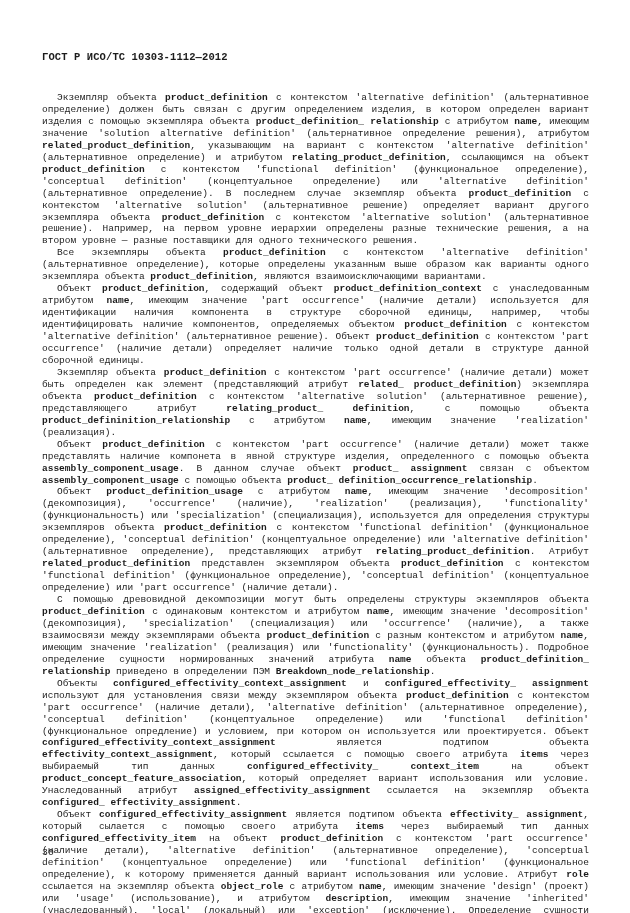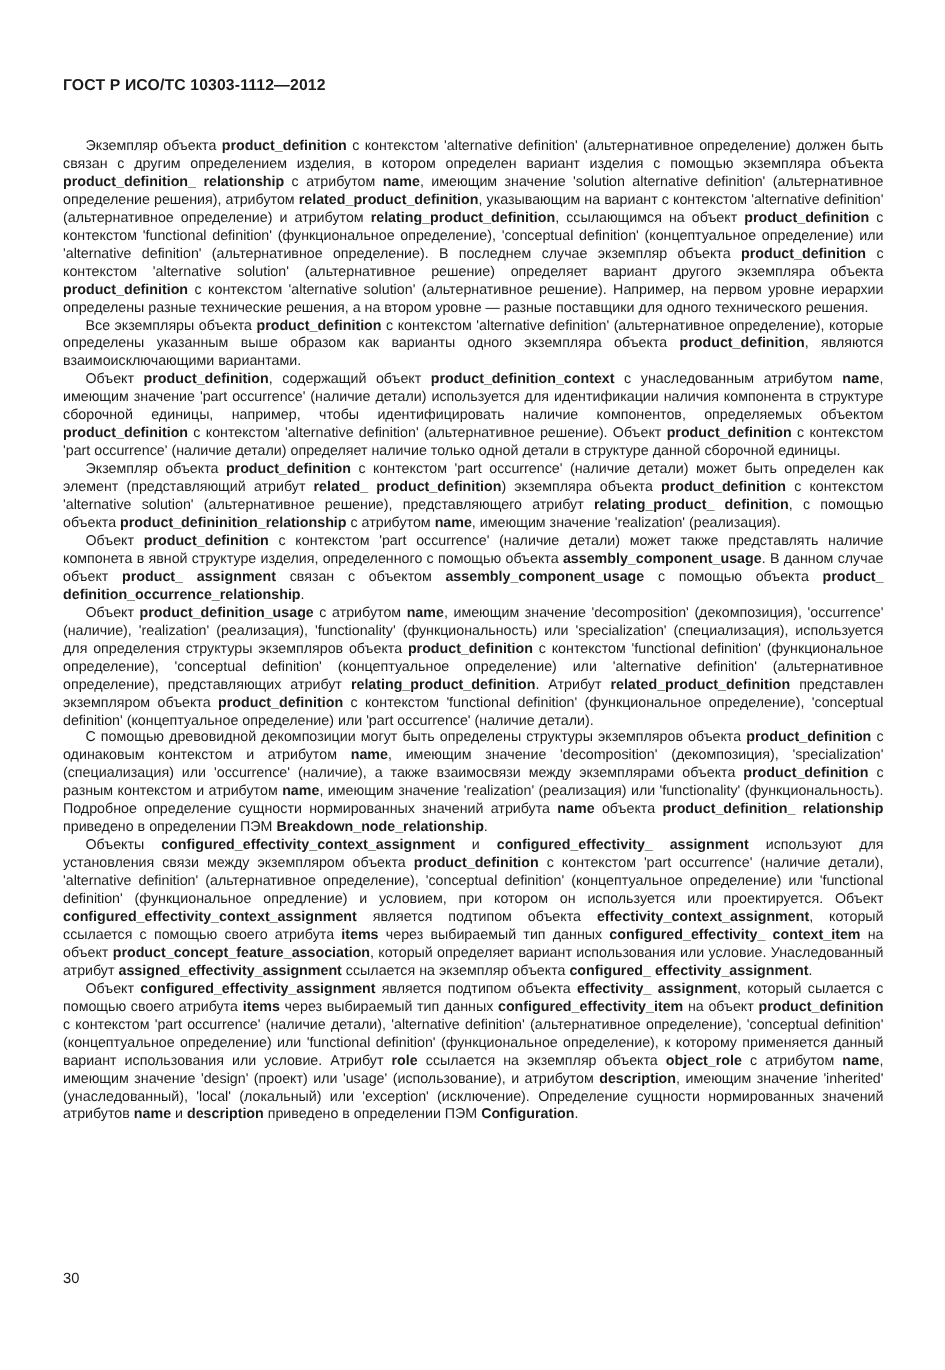--- a/index.html
+++ b/index.html
@@ -5,21 +5,21 @@
   html, body {
     margin: 0;
     padding: 0;
     background: #ffffff;
   }
   .page {
     position: relative;
     width: 630px;
     height: 913px;
     background: #ffffff;
-    font-family: Liberation Sans, sans-serif;
+    font-family: Liberation Mono, monospace;
     color: #1c1c1c;
     overflow: hidden;
   }
   .doc-header {
     position: absolute;
     left: 42px;
     top: 51px;
     font-size: 10.5px;
     font-weight: bold;
     letter-spacing: 0.1px;

